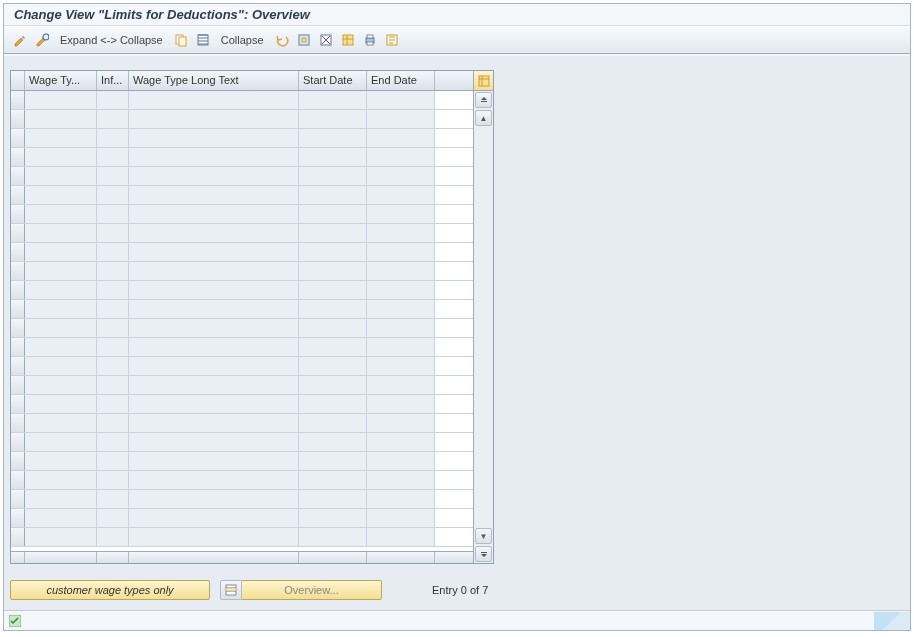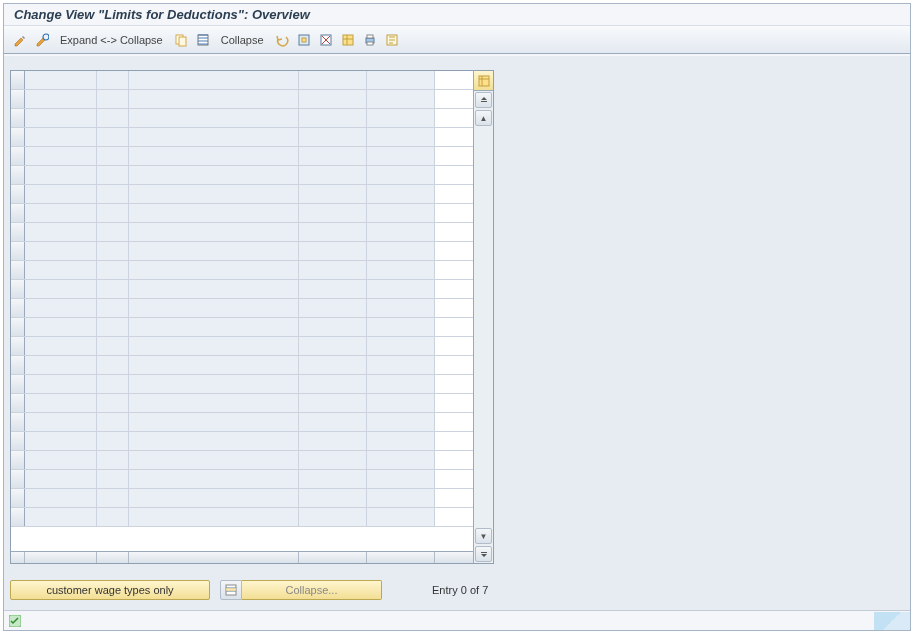--- a/index.html
+++ b/index.html
@@ -167,21 +167,21 @@
       background: linear-gradient(#fff6cf, #f3de94);
       border: 1px solid #bba851;
       border-radius: 2px;
       font-size: 11px;
       color: #333;
       display: inline-flex;
       align-items: center;
       justify-content: center;
       padding: 0 8px;
     }
-    .wage-btn { width: 200px; }
+    .wage-btn { width: 200px; font-style: italic; }
     .pos-block { display: inline-flex; align-items: center; }
     .pos-icon-btn {
       width: 22px; height: 20px;
       border: 1px solid #b2bcc8;
       background: linear-gradient(#f4f6f8, #dbe2ea);
       border-radius: 2px 0 0 2px;
       display: inline-flex;
       align-items: center;
       justify-content: center;
     }
@@ -299,20 +299,28 @@
           <rect x="2" y="2" width="10" height="10" fill="#fff8e0" stroke="#c0a040"></rect>
           <path d="M4 4 h6 M4 7 h6 M4 10 h4" stroke="#c0a040"></path>
         </svg>
     </span>
   </div>
 
   <div class="content-area">
 
     <div class="table-container">
       <div class="table-main">
+        <div class="table-header-row">
+          <div class="th th-sel"></div>
+          <div class="th" id="th-wage" style="width: 72px;">Wage Ty...</div>
+          <div class="th" id="th-inf" style="width: 32px;">Inf...</div>
+          <div class="th" id="th-long" style="width: 170px;">Wage Type Long Text</div>
+          <div class="th" id="th-start" style="width: 68px;">Start Date</div>
+          <div class="th" id="th-end" style="width: 68px;">End Date</div>
+        </div>
         <div class="table-body" id="table-body">
             <div class="table-row">
               <div class="td-sel"></div>
               <div class="td" style="width: 72px;"></div>
               <div class="td" style="width: 32px;"></div>
               <div class="td" style="width: 170px;"></div>
               <div class="td" style="width: 68px;"></div>
               <div class="td" style="width: 68px;"></div>
             </div>
             <div class="table-row">
@@ -538,21 +546,21 @@
     <div class="bottom-bar">
       <button class="gold-button wage-btn">customer wage types only</button>
       <span class="pos-block">
         <span class="pos-icon-btn">
           <svg width="12" height="12">
               <rect x="1" y="1" width="10" height="10" fill="#fff" stroke="#888"></rect>
               <path d="M1 4 h10 M1 7 h10" stroke="#5a7a9c"></path>
               <rect x="1" y="4" width="10" height="3" fill="#ffe08a" opacity="0.7"></rect>
             </svg>
         </span>
-        <button class="pos-text-btn">Collapse...</button>
+        <button class="pos-text-btn">Overview...</button>
       </span>
       <span class="entry-text">Entry 0 of 7</span>
     </div>
 
   </div>
 
   <div class="status-bar">
     <span class="status-icon">
       <svg width="12" height="12">
           <rect x="0" y="0" width="12" height="12" rx="2" fill="#c6e8c6" stroke="#6cb86c"></rect>

